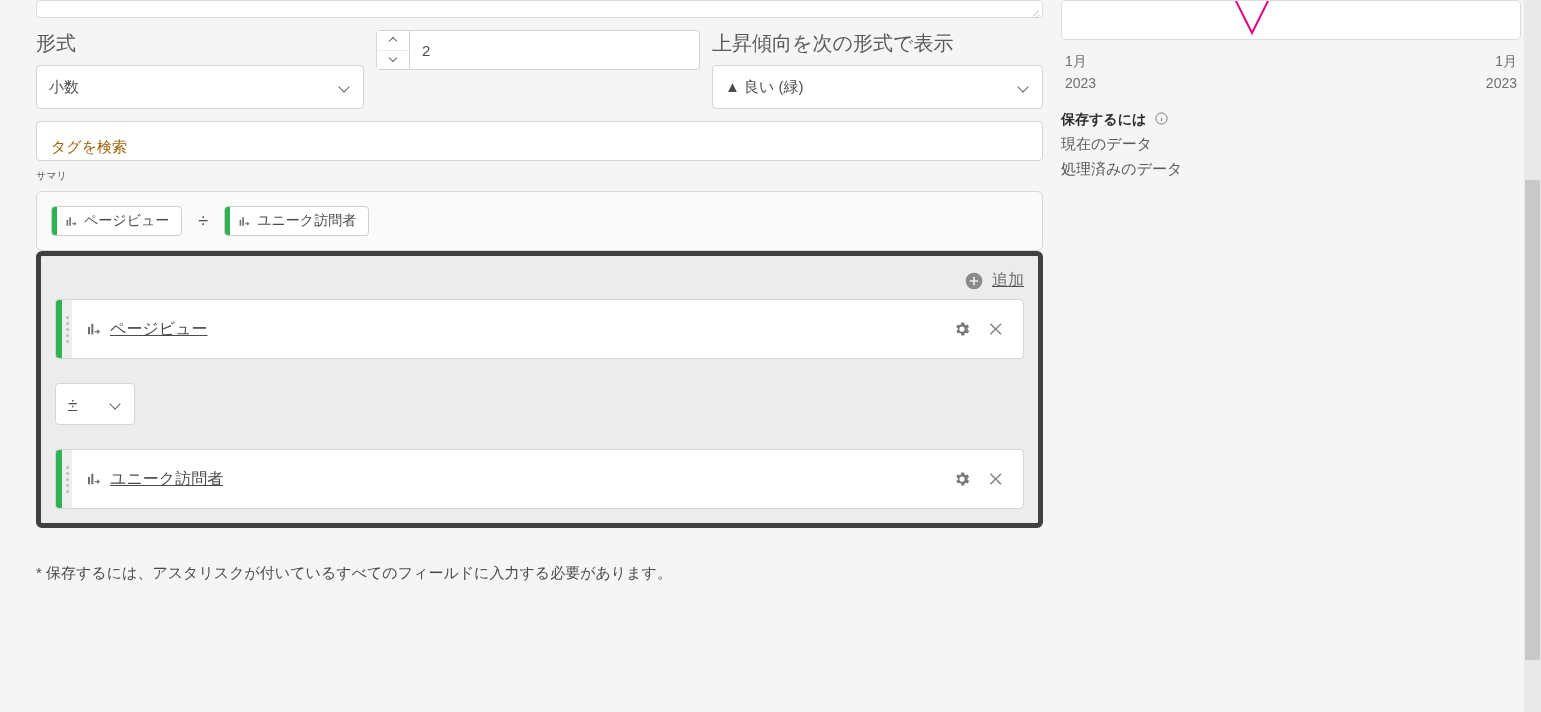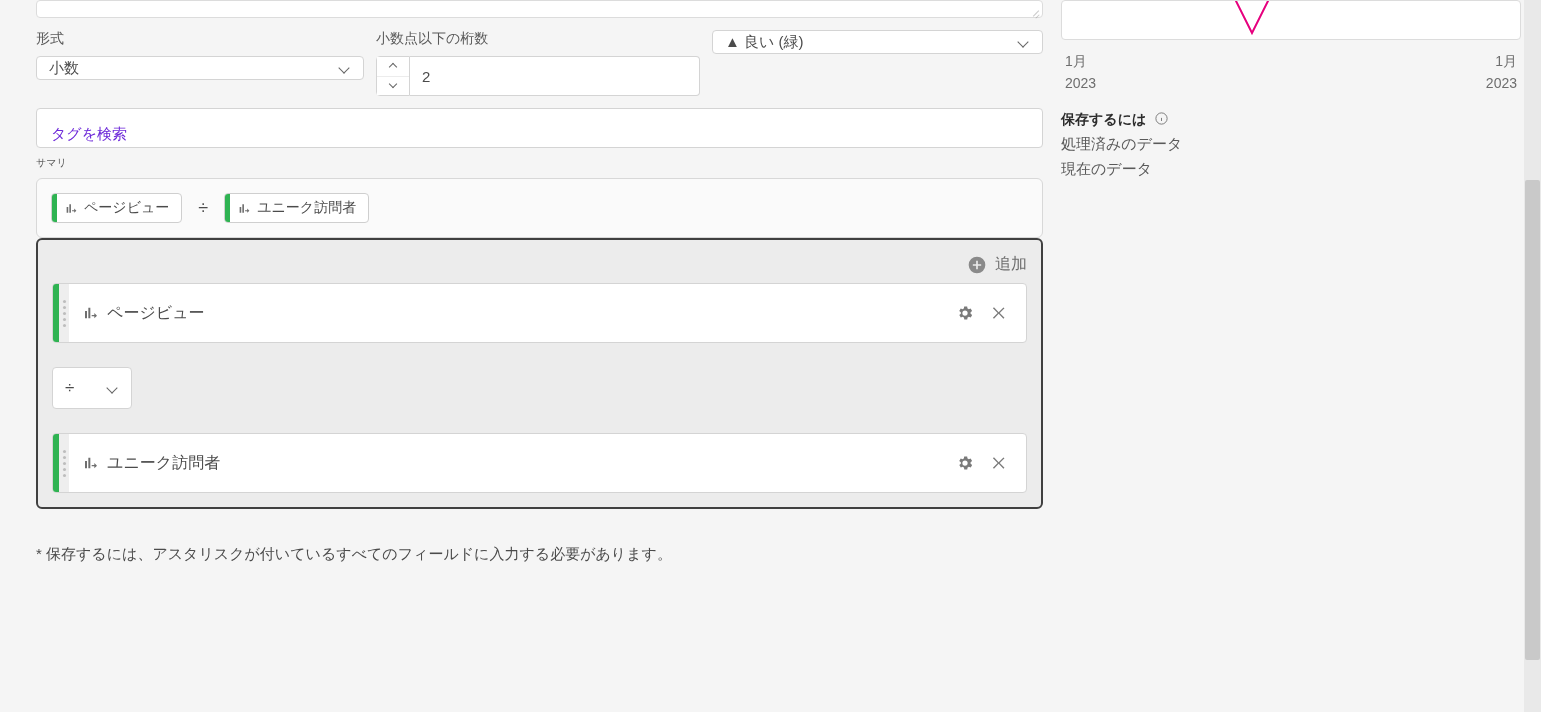--- a/index.html
+++ b/index.html
@@ -71,27 +71,27 @@
   .resize::after {
     right: 0; bottom: 0px; width: 5px; height: 1px; transform: rotate(-45deg);
   }
 
   .row3 {
     display: flex;
     gap: 12px;
     margin-bottom: 12px;
   }
   .field-label {
-    font-size: 14px;
+    font-size: 20px;
     color: #5a5a5a;
     margin-bottom: 8px;
     display: block;
   }
   .select {
-    height: 24px;
+    height: 44px;
     background: #fff;
     border: 1px solid #d4d4d4;
     border-radius: 4px;
     display: flex;
     align-items: center;
     padding: 0 12px;
     justify-content: space-between;
     font-size: 15px;
     color: #4b4b4b;
     cursor: pointer;
@@ -158,21 +158,21 @@
     width: 100%;
     height: 40px;
     background: #fff;
     border: 1px solid #d4d4d4;
     border-radius: 4px;
     padding: 0 14px;
     display: flex;
     align-items: center;
   }
   .placeholder {
-    color: #6d28d9;
+    color: #a16207;
     font-size: 15px;
     margin-top: 12px;
   }
 
   .section-label {
     font-size: 10px;
     color: #5a5a5a;
     margin: 8px 0 8px;
   }
 
@@ -211,24 +211,25 @@
     width: 13px; height: 13px; position: relative; display: inline-block;
   }
   .metric-icon svg { width: 13px; height: 13px; fill: #6e6e6e; }
   .op-text {
     font-size: 18px;
     color: #4b4b4b;
     padding: 0 2px;
   }
 
   .def-box {
-    border: 2px solid #404040;
+    border: 5px solid #404040;
     border-radius: 6px;
     background: #ececec;
     padding: 14px;
+    text-decoration: underline;
   }
   .def-top {
     display: flex;
     justify-content: flex-end;
     align-items: center;
     gap: 8px;
     color: #6e6e6e;
     margin-bottom: 8px;
   }
   .plus-circle {
@@ -345,35 +346,35 @@
 
     <div class="row3">
       <div style="width:328px">
         <span class="field-label">形式</span>
         <div class="select">
           <span>小数</span>
           <span class="chev-down"></span>
         </div>
       </div>
       <div style="width:324px">
-        <span class="field-label">小数点以下の桁数</span>
         <div class="num-wrap">
           <div class="spinner">
             <button>
                 <span class="caret-up"></span>
               </button>
             <div class="divider"></div>
             <button>
                 <span class="caret-down"></span>
               </button>
           </div>
           <div class="num-input">2</div>
         </div>
       </div>
       <div style="flex:1">
+        <span class="field-label">上昇傾向を次の形式で表示</span>
         <div class="select">
           <span>▲ 良い (緑)</span>
           <span class="chev-down"></span>
         </div>
       </div>
     </div>
 
     <div class="tag-input">
       <span class="placeholder">タグを検索</span>
     </div>
@@ -503,20 +504,20 @@
     <div class="compat">
       <b>保存するには</b>
       <span class="info-circ">
         <svg viewBox="0 0 24 24">
             <circle cx="12" cy="12" r="9"></circle>
             <line x1="12" y1="8" x2="12" y2="8"></line>
             <line x1="12" y1="11" x2="12" y2="16"></line>
           </svg>
       </span>
     </div>
+    <div class="compat-line">現在のデータ</div>
     <div class="compat-line">処理済みのデータ</div>
-    <div class="compat-line">現在のデータ</div>
   </div>
 </div>
 
 <div class="scrollbar">
   <div class="scrollbar-thumb"></div>
 </div>
 
 </body></html>

